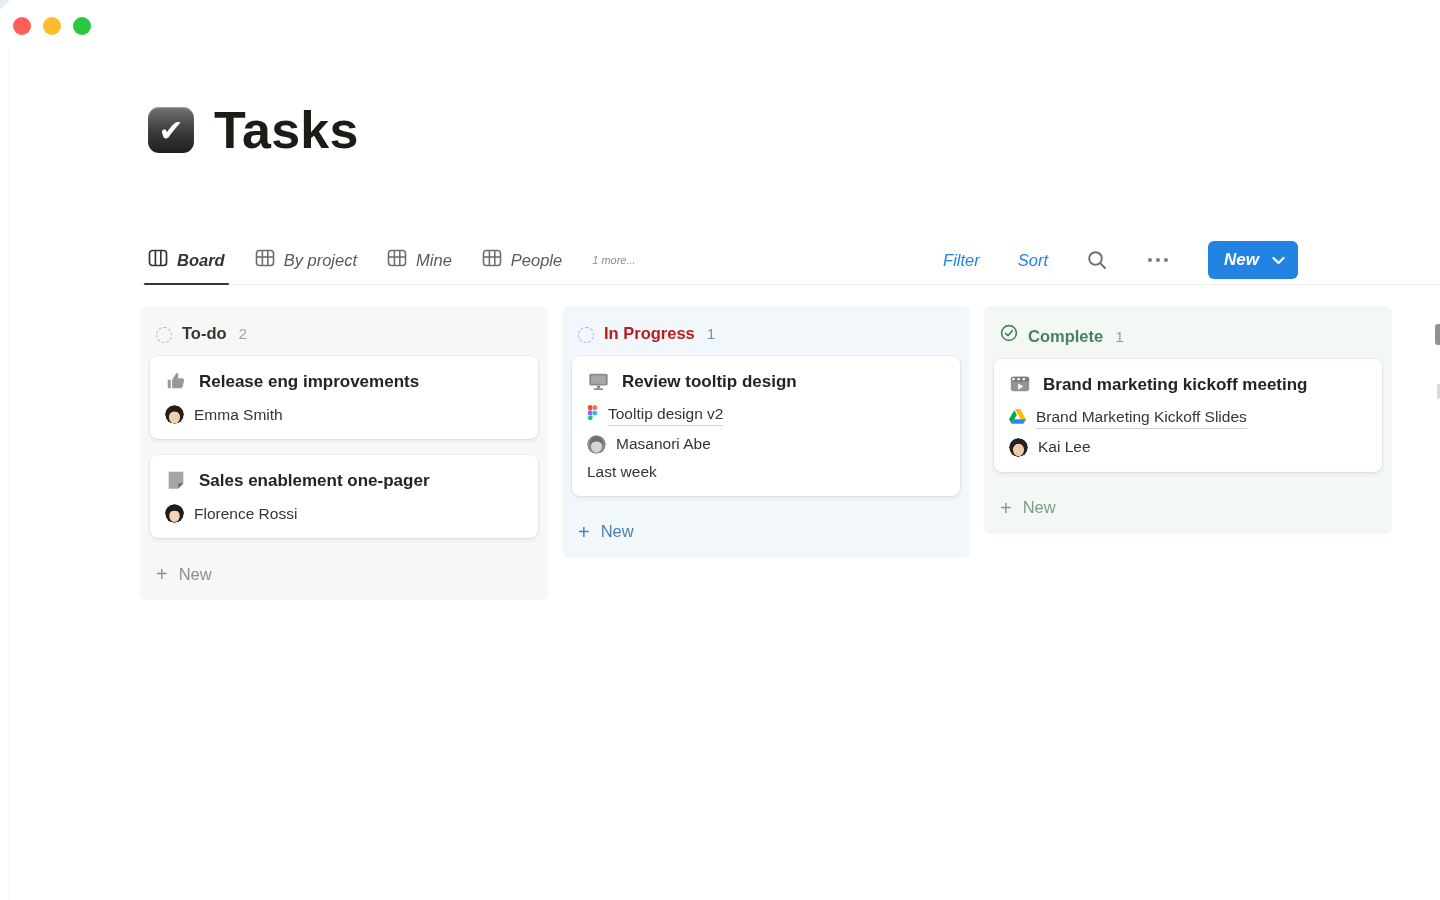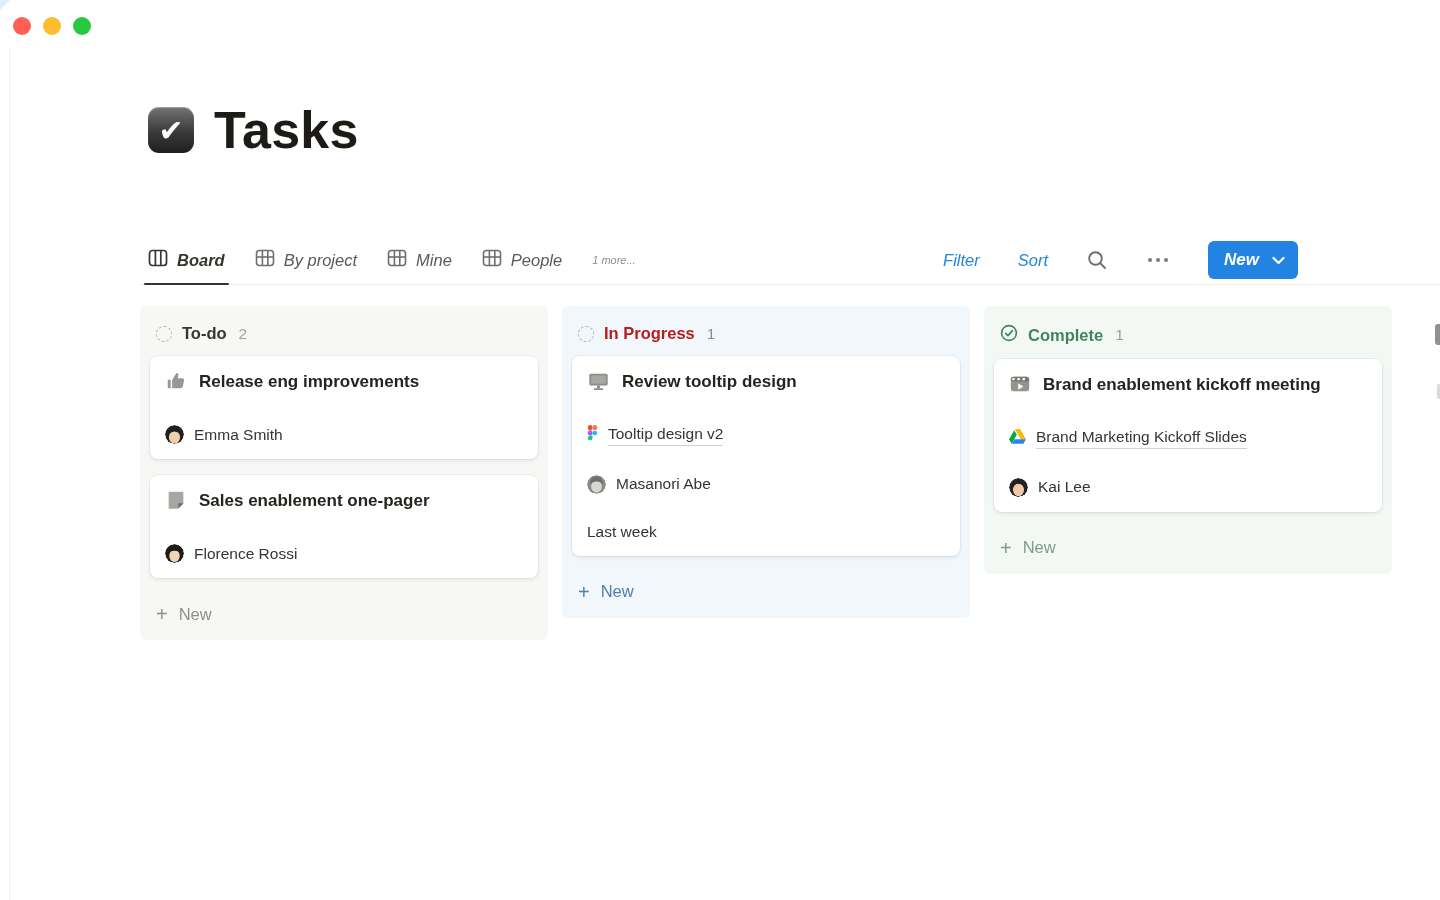--- a/index.html
+++ b/index.html
@@ -41,39 +41,39 @@
   .new-button{display:flex;align-items:center;gap:13px;background:#2383E2;color:#fff;
     border-radius:6px;height:38px;padding:0 13px 0 16px;cursor:pointer;}
   .new-button .label{font-size:17px;font-weight:700;}
 
   
   .board{position:absolute;left:140px;top:306px;display:flex;gap:14px;align-items:flex-start;}
   .column{width:408px;border-radius:6px;padding:8px 10px;}
   .column.todo{background:#F7F7F5;}
   .column.inprogress{background:#F1F7FB;}
   .column.complete{background:#F3F8F4;}
-  .col-header{display:flex;align-items:center;gap:10px;padding:10px 6px 13px;}
+  .col-header{display:flex;align-items:flex-end;gap:10px;padding:10px 6px 13px;}
   .col-title{font-size:16.5px;font-weight:600;}
   .todo .col-title{color:#37352F}
   .inprogress .col-title{color:#b91c1c}
   .complete .col-title{color:#448361}
   .col-count{font-size:15.5px;margin-left:2px;}
   .todo .col-count{color:#A5A4A1}
   .inprogress .col-count{color:#7493AF}
   .complete .col-count{color:#8FA89A}
   .dashed-circle{width:16px;height:16px;border-radius:50%;border:1.6px dashed #B5B4B1;flex:none;}
   .inprogress .dashed-circle{border-color:#9DB7CE;}
 
   .card{background:#fff;border-radius:8px;padding:13px 15px 15px;margin-bottom:16px;cursor:pointer;
     box-shadow:0 0 0 1px rgba(15,15,15,.045),0 2px 4px rgba(15,15,15,.07);}
   .card-title-row{display:flex;align-items:flex-start;gap:12px;}
   .card-icon{flex:none;margin-top:1px;}
   .card-title{font-size:17px;font-weight:600;color:#26241F;line-height:1.5;}
   .card-title.narrow{max-width:285px;}
-  .prop{display:flex;align-items:center;gap:10px;margin-top:29px;font-size:15.5px;color:#37352F;}
+  .prop{display:flex;align-items:center;gap:10px;margin-top:9px;font-size:15.5px;color:#37352F;}
   .prop .avatar{flex:none;border-radius:50%;}
   .prop.link .link-label{font-weight:500;border-bottom:1.5px solid #D5D3CE;padding-bottom:1.5px;}
   .prop.date{}
 
   .col-new{display:flex;align-items:center;gap:11px;padding:10px 6px 8px;font-size:16.5px;cursor:pointer;}
   .col-new .plus{font-size:20px;line-height:1;font-weight:400;}
   .todo .col-new{color:#8F8E8B;}
   .inprogress .col-new{color:#4E7FAB;}
   .complete .col-new{color:#7F9C8C;}
 
@@ -309,21 +309,21 @@
         <span class="card-icon">
           <svg width="22" height="22" viewBox="0 0 24 24">
               <rect x="2" y="4" width="20" height="16" rx="3" fill="#96948F"></rect>
               <rect x="2" y="4" width="20" height="5.5" rx="3" fill="#7B7975"></rect>
               <rect x="5" y="5.4" width="2.6" height="2.6" rx=".6" fill="#fff" transform="skewX(-12)"></rect>
               <rect x="10.6" y="5.4" width="2.6" height="2.6" rx=".6" fill="#fff" transform="skewX(-12)"></rect>
               <rect x="16.2" y="5.4" width="2.6" height="2.6" rx=".6" fill="#fff" transform="skewX(-12)"></rect>
               <path d="M10 11.4 15.6 14.8 10 18.2z" fill="#fff"></path>
             </svg>
         </span>
-        <span class="card-title narrow">Brand enablement kickoff meeting</span>
+        <span class="card-title narrow">Brand marketing kickoff meeting</span>
       </div>
       <div class="prop link">
         <span>
           <svg width="17" height="15" viewBox="0 0 24 21">
               <polygon points="8.3,0 15.7,0 24,14.3 16.6,14.3" fill="#FFBA00"></polygon>
               <polygon points="7.4,1.6 0,14.3 3.7,20.8 11.1,8.1" fill="#00AC47"></polygon>
               <polygon points="3.7,20.8 7.4,14.3 24,14.3 20.3,20.8" fill="#2684FC"></polygon>
             </svg>
         </span>
         <span class="link-label">Brand Marketing Kickoff Slides</span>

